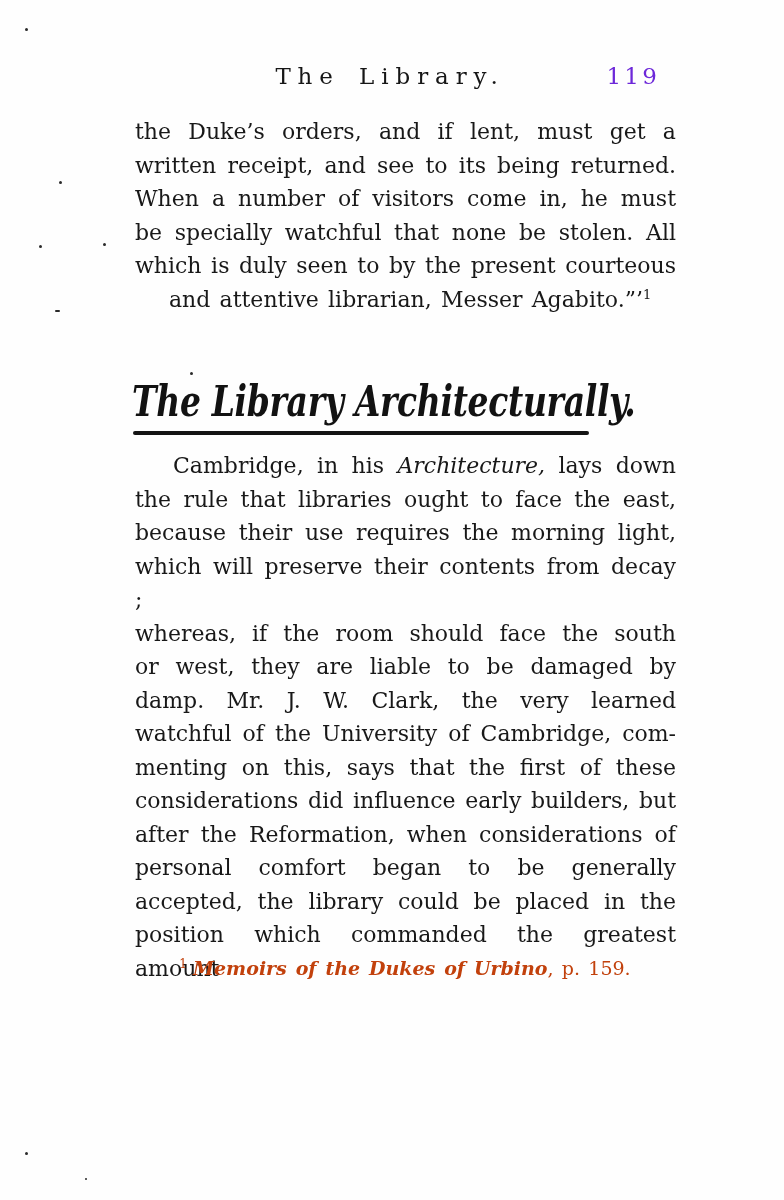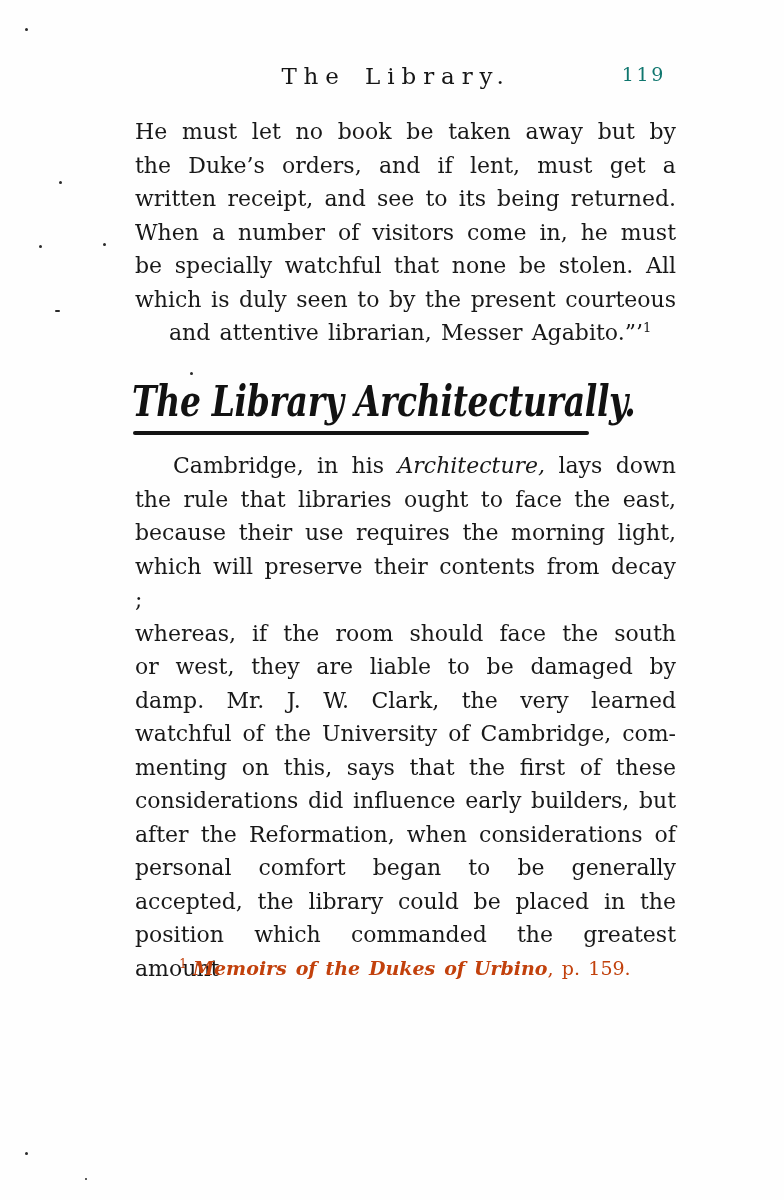--- a/index.html
+++ b/index.html
@@ -3,27 +3,27 @@
 <meta charset="utf-8">
 <style>
   * { margin:0; padding:0; box-sizing:border-box; }
   html,body { background:#ffffff; }
   .page {
     position:relative; width:784px; height:1200px;
     background:#fefefe; color:#1b1b1b; overflow:hidden;
     font-family:"DejaVu Serif", serif;
   }
   
-  .running-head { position:absolute; left:126px; top:63px; width:540px; height:30px; }
+  .running-head { position:absolute; left:120px; top:63px; width:540px; height:30px; }
   .running-title {
     display:block; text-align:center; font-size:23px;
     letter-spacing:0.30em; word-spacing:0.22em; color:#161616;
   }
   .page-number {
-    position:absolute; right:0; top:0; font-size:19px; letter-spacing:0.14em; color:#0f766e;
+    position:absolute; right:0; top:0; font-size:23px; letter-spacing:0.14em; color:#6d28d9;
   }
   
   .textblock { position:absolute; left:135px; width:541px; }
   .para1 { top:115px; }
   .para2 { top:449px; }
   .line {
     font-size:22px; line-height:33.5px; color:#181818;
     text-align:justify; text-align-last:justify; word-spacing:0.10em;
   }
   .line.lastline { text-align:left; text-align-last:left;margin-left:34px; }
@@ -55,21 +55,20 @@
 <body>
 
 <div class="page">
 
   <div class="running-head">
     <span class="running-title">The Library.</span>
     <span class="page-number">119</span>
   </div>
 
   <div class="textblock para1">
-    <div class="line">He must let no book be taken away but by</div>
     <div class="line">the Duke’s orders, and if lent, must get a</div>
     <div class="line">written receipt, and see to its being returned.</div>
     <div class="line">When a number of visitors come in, he must</div>
     <div class="line">be specially watchful that none be stolen.  All</div>
     <div class="line">which is duly seen to by the present courteous</div>
     <div class="line lastline"><span>and attentive librarian, Messer Agabito.”’</span><sup class="fnref">1</sup></div>
   </div>
 
   <h1 class="section-heading">The Library Architecturally.</h1>
   <div class="heading-rule"></div>

